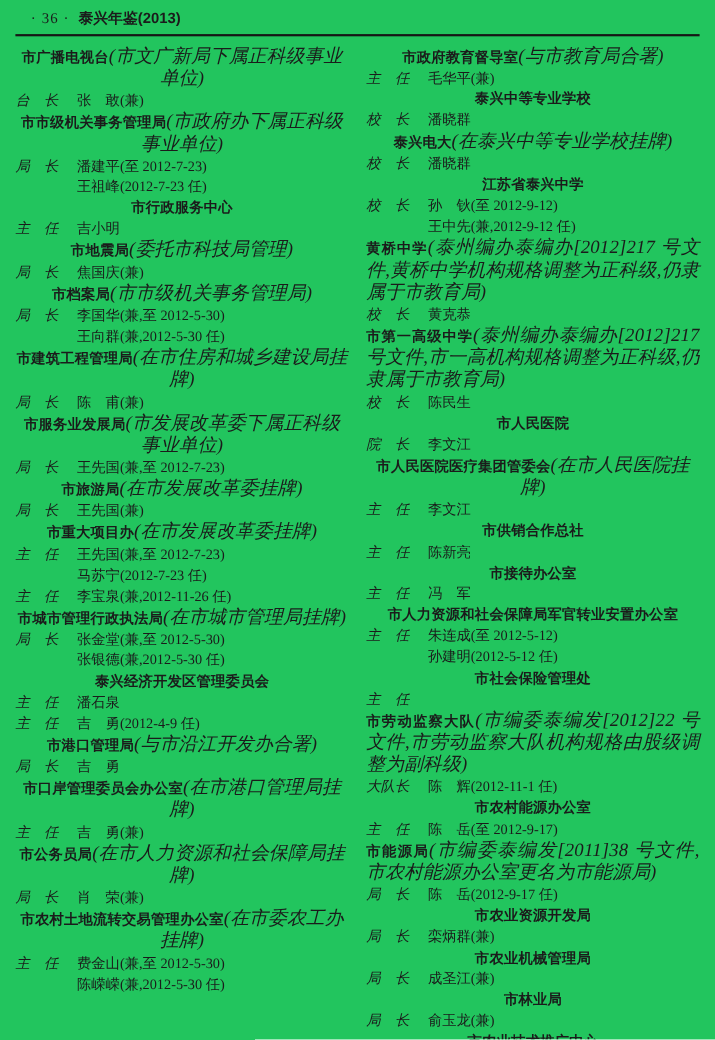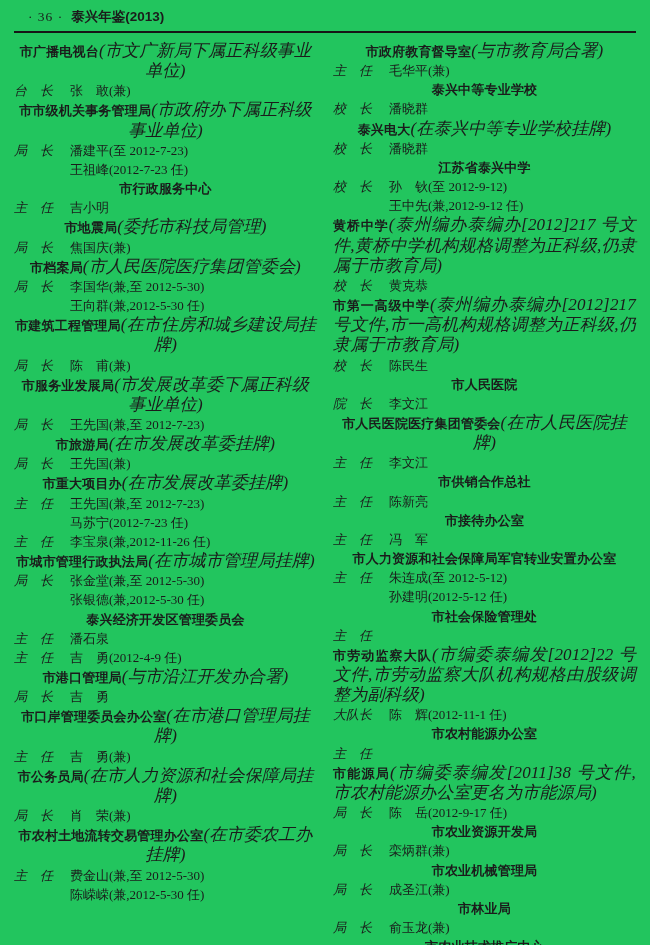--- a/index.html
+++ b/index.html
@@ -95,21 +95,21 @@
             <span class="name-line">吉小明</span>
           </span>
         </div>
         <div class="heading"><span class="org">市地震局</span><span class="desc">(委托市科技局管理)</span></div>
         <div class="entry">
           <span class="ptitle">局　长</span>
           <span class="names">
             <span class="name-line">焦国庆(兼)</span>
           </span>
         </div>
-        <div class="heading"><span class="org">市档案局</span><span class="desc">(市人民医院医疗集团管委会)</span></div>
+        <div class="heading"><span class="org">市档案局</span><span class="desc">(市市级机关事务管理局)</span></div>
         <div class="entry">
           <span class="ptitle">局　长</span>
           <span class="names">
             <span class="name-line">李国华(兼,至 2012-5-30)</span>
             <span class="name-line">王向群(兼,2012-5-30 任)</span>
           </span>
         </div>
         <div class="heading"><span class="org">市建筑工程管理局</span><span class="desc">(在市住房和城乡建设局挂牌)</span></div>
         <div class="entry">
           <span class="ptitle">局　长</span>
@@ -284,20 +284,23 @@
         <div class="heading wrap"><span class="org">市劳动监察大队</span><span class="desc">(市编委泰编发[2012]22 号文件,市劳动监察大队机构规格由股级调整为副科级)</span></div>
         <div class="entry">
           <span class="ptitle">大队长</span>
           <span class="names">
             <span class="name-line">陈　辉(2012-11-1 任)</span>
           </span>
         </div>
         <div class="heading"><span class="org">市农村能源办公室</span></div>
         <div class="entry">
           <span class="ptitle">主　任</span>
+          <span class="names">
+            <span class="name-line">陈　岳(至 2012-9-17)</span>
+          </span>
         </div>
         <div class="heading wrap"><span class="org">市能源局</span><span class="desc">(市编委泰编发[2011]38 号文件,市农村能源办公室更名为市能源局)</span></div>
         <div class="entry">
           <span class="ptitle">局　长</span>
           <span class="names">
             <span class="name-line">陈　岳(2012-9-17 任)</span>
           </span>
         </div>
         <div class="heading"><span class="org">市农业资源开发局</span></div>
         <div class="entry">

